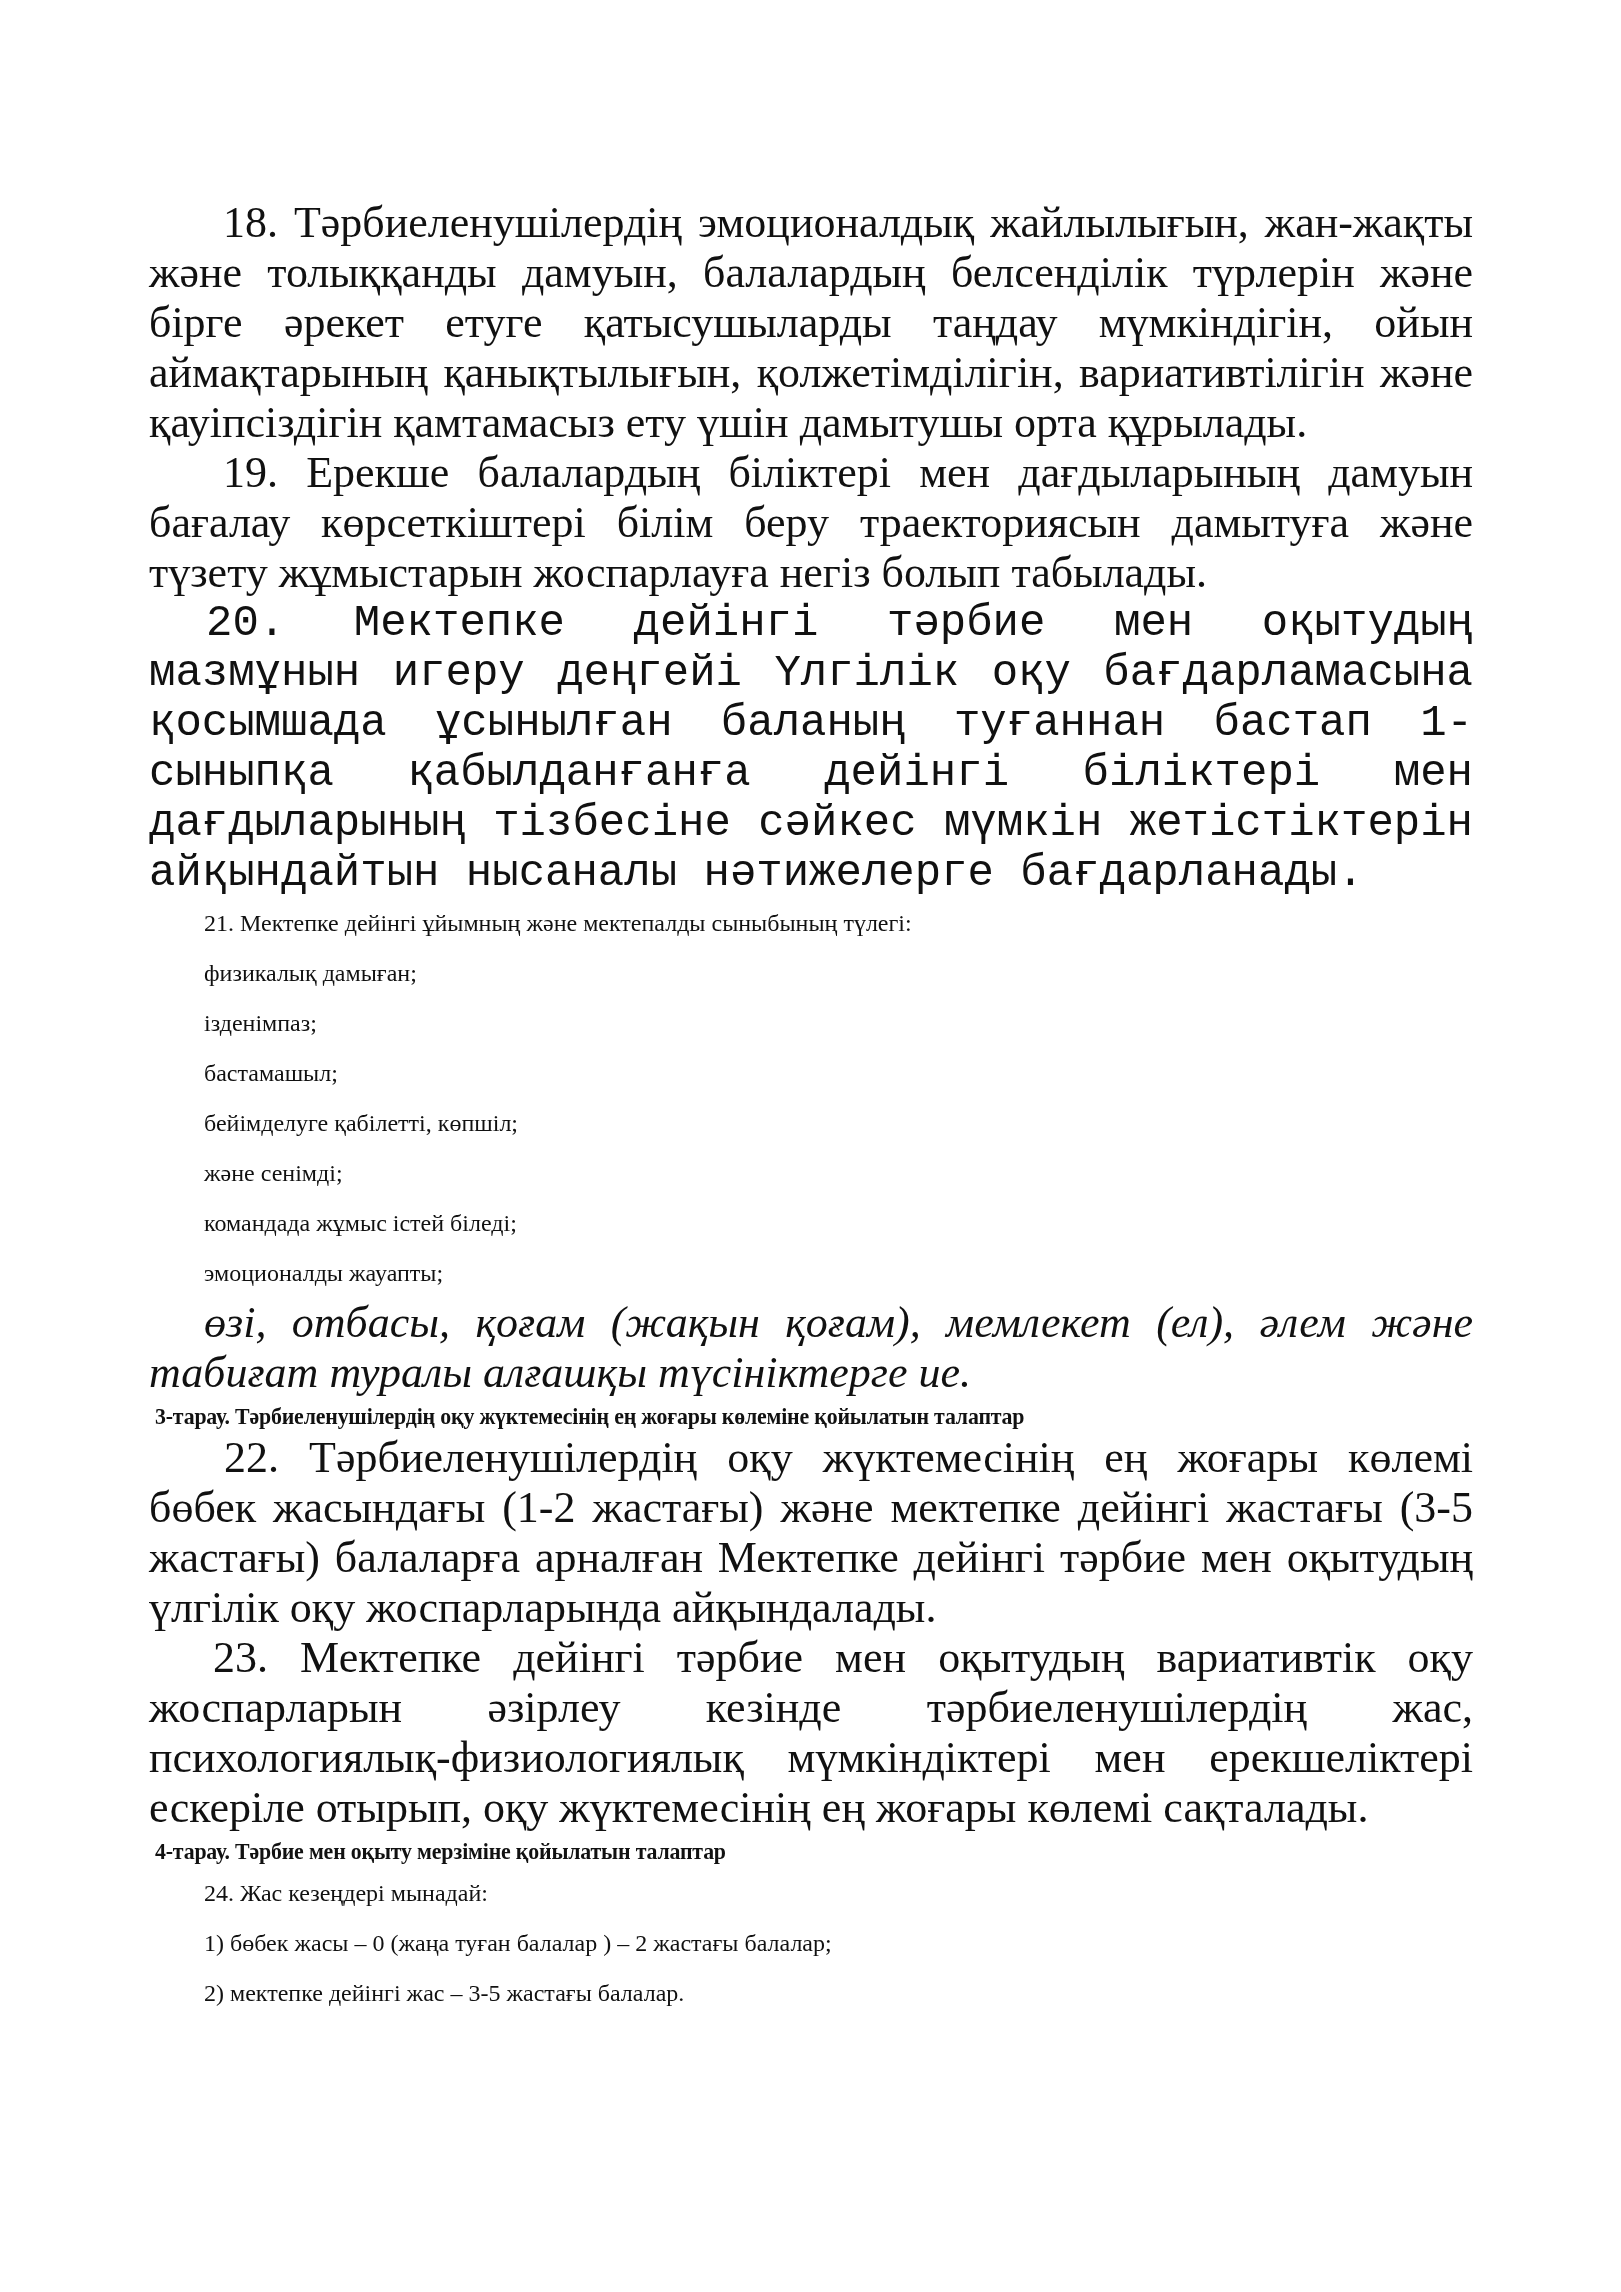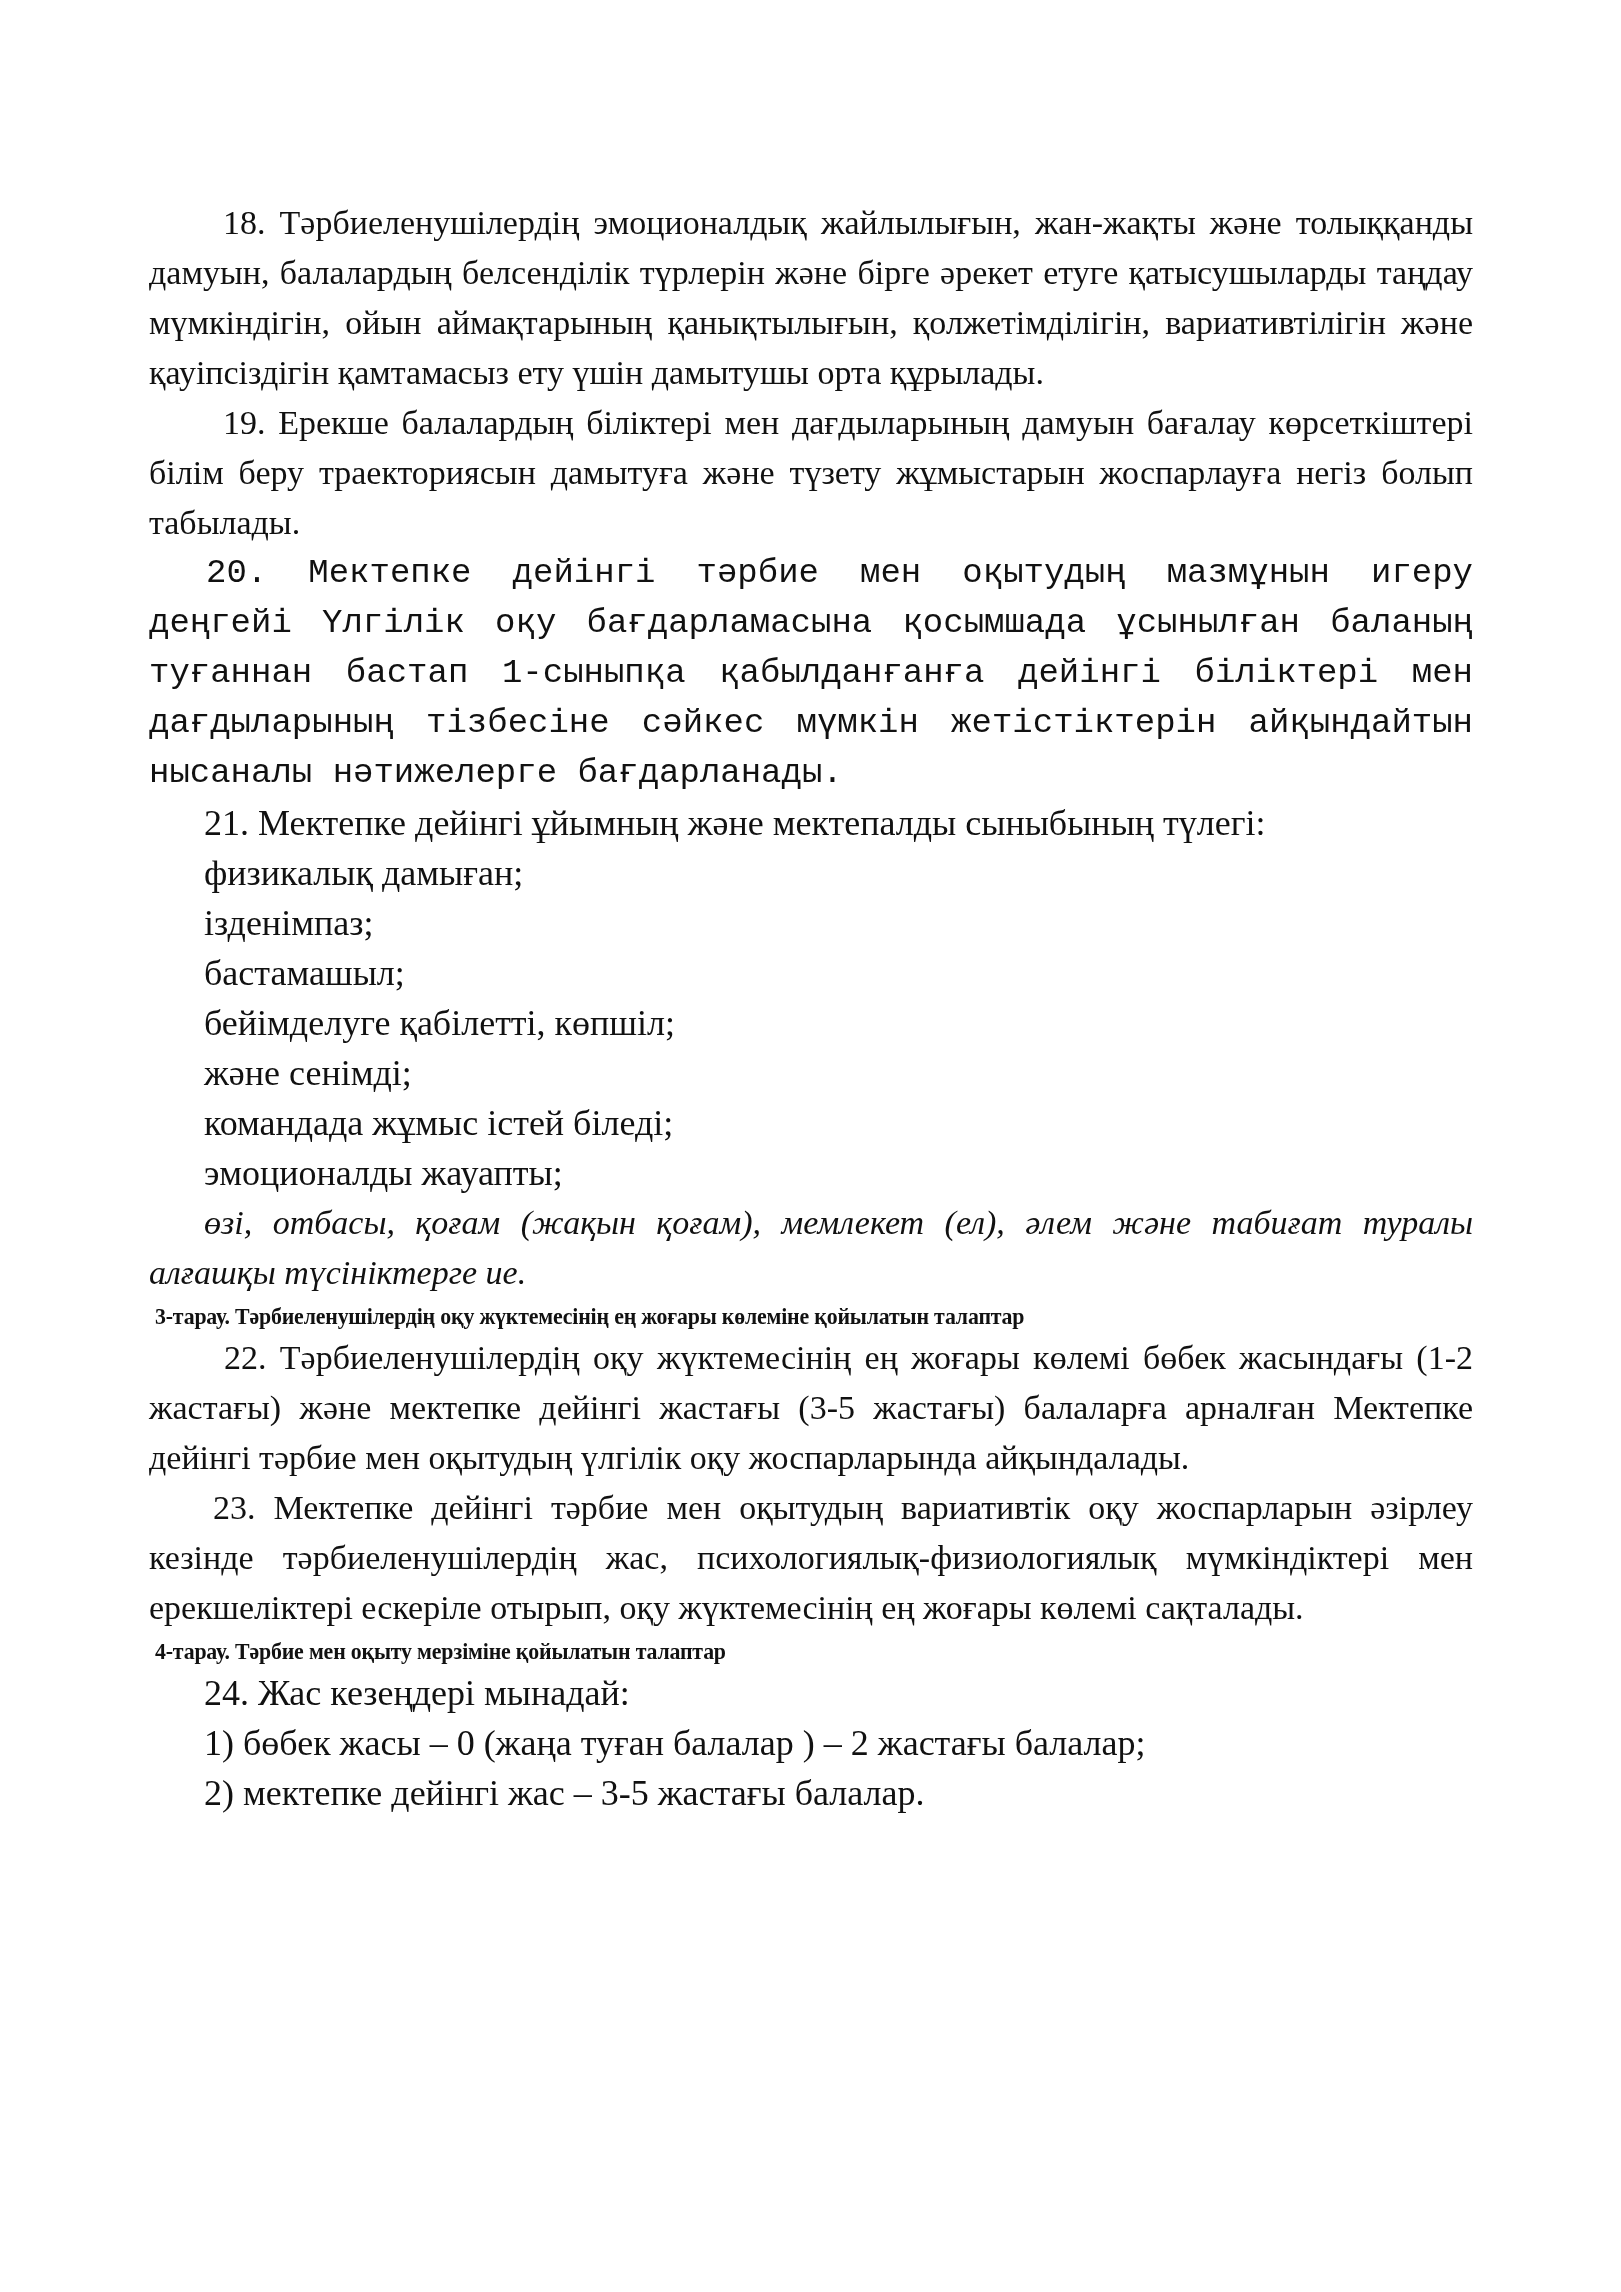--- a/index.html
+++ b/index.html
@@ -15,34 +15,34 @@
       font-family: "Liberation Serif", "DejaVu Serif", serif;
       color: #111111;
     }
     .page {
       position: absolute;
       left: 149px;
       top: 198px;
       width: 1324px;
     }
     .p {
-      font-size: 34px;
+      font-size: 44px;
       line-height: 50px;
       margin: 0;
       text-align: justify;
       text-align-last: left;
     }
     .p.indent1 { text-indent: 74px; }
     .p.indent3 { text-indent: 55px; font-style: italic; }
     .p.indent4 { text-indent: 78px; }
     .p.indent5 { text-indent: 64px; }
     .p.indent6 { text-indent: 57px; font-family: Liberation Mono, monospace; }
     .p.indent7 { text-indent: 75px; font-family: Liberation Serif, serif; }
     .item {
-      font-size: 36px;
+      font-size: 24px;
       line-height: 50px;
       margin: 0;
       padding-left: 55px;
       text-align: left;
     }
     .heading {
       font-size: 23.5px;
       font-weight: bold;
       line-height: 29px;
       margin: 3.9px 0 2px 5.9px;

